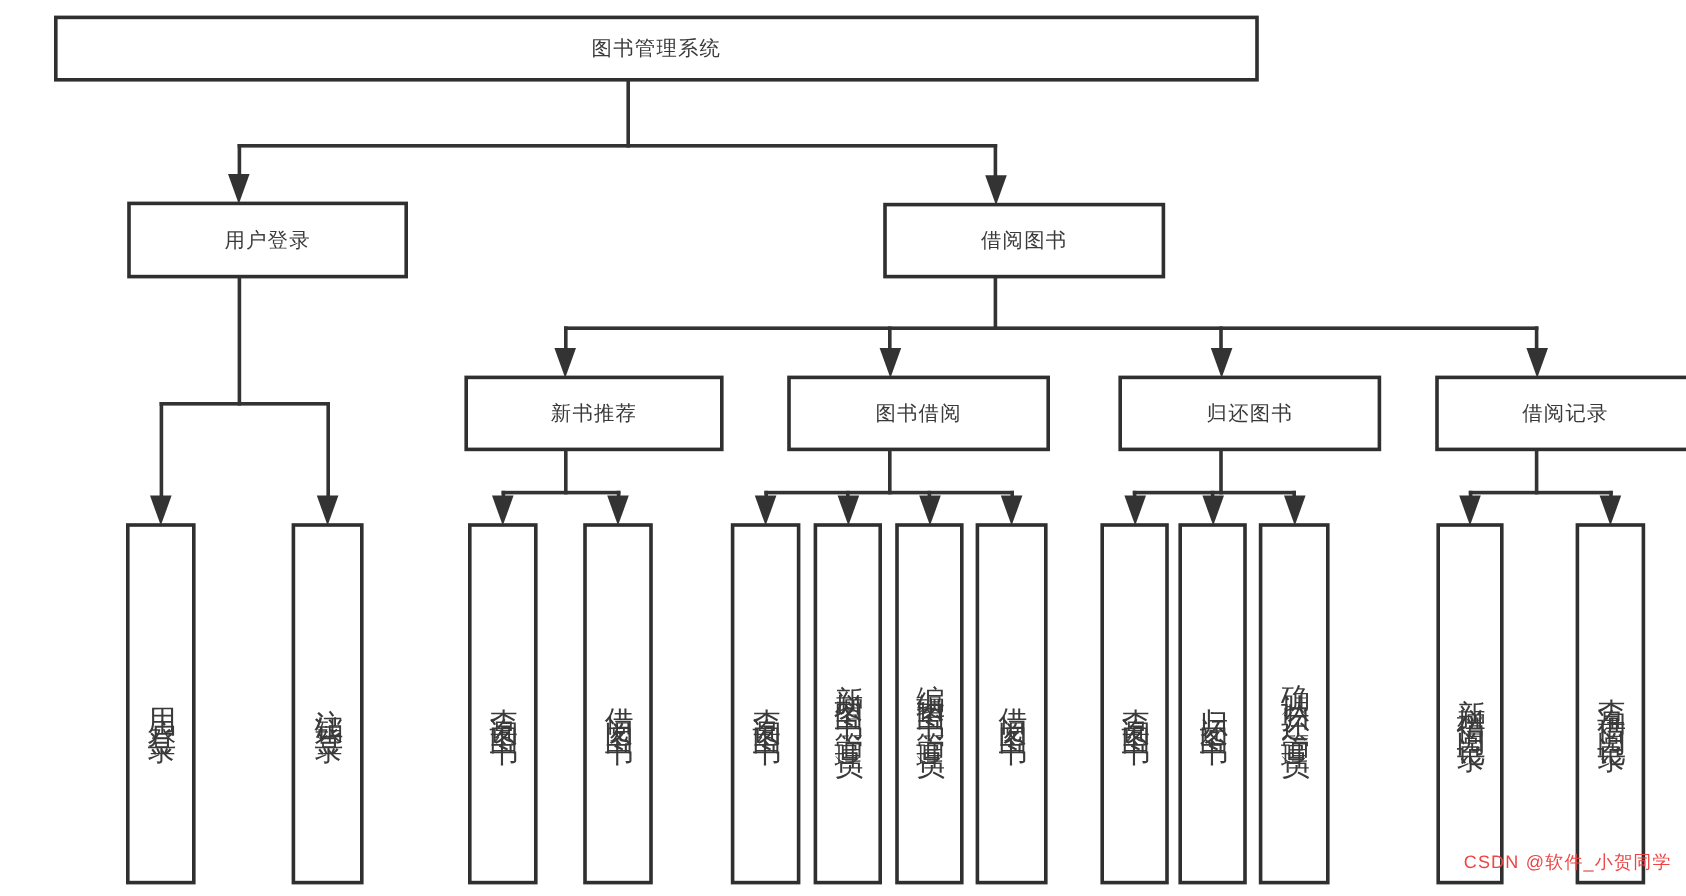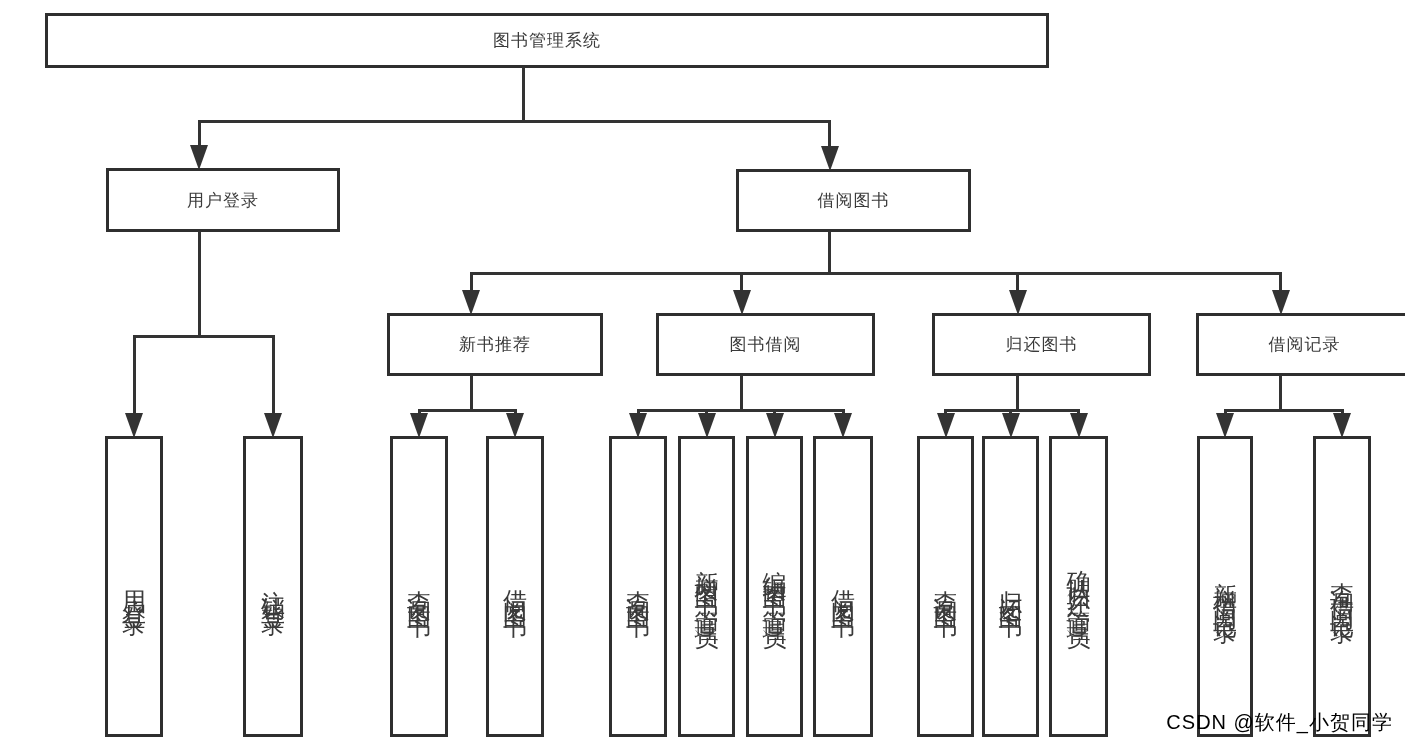--- a/index.html
+++ b/index.html
@@ -23,21 +23,21 @@
   }
   .edge-line{position:absolute;background:#333333;}
   .edge-arrow{
     position:absolute;width:0;height:0;
     border-left:9px solid transparent;
     border-right:9px solid transparent;
     border-top:25px solid #333333;
   }
   .watermark{
     position:absolute;right:12px;top:709px;
-    font-size:20px;color:#000000;letter-spacing:1px;
+    font-size:15px;color:#ef4444;letter-spacing:1px;
     white-space:nowrap;
   }
 </style>
 </head>
 <body>
 
 <div id="diagram">
     <div class="node h" style="left: 21px; top: 13px; width: 1004px; height: 55px;">
       <span class="label">图书管理系统</span>
     </div>

